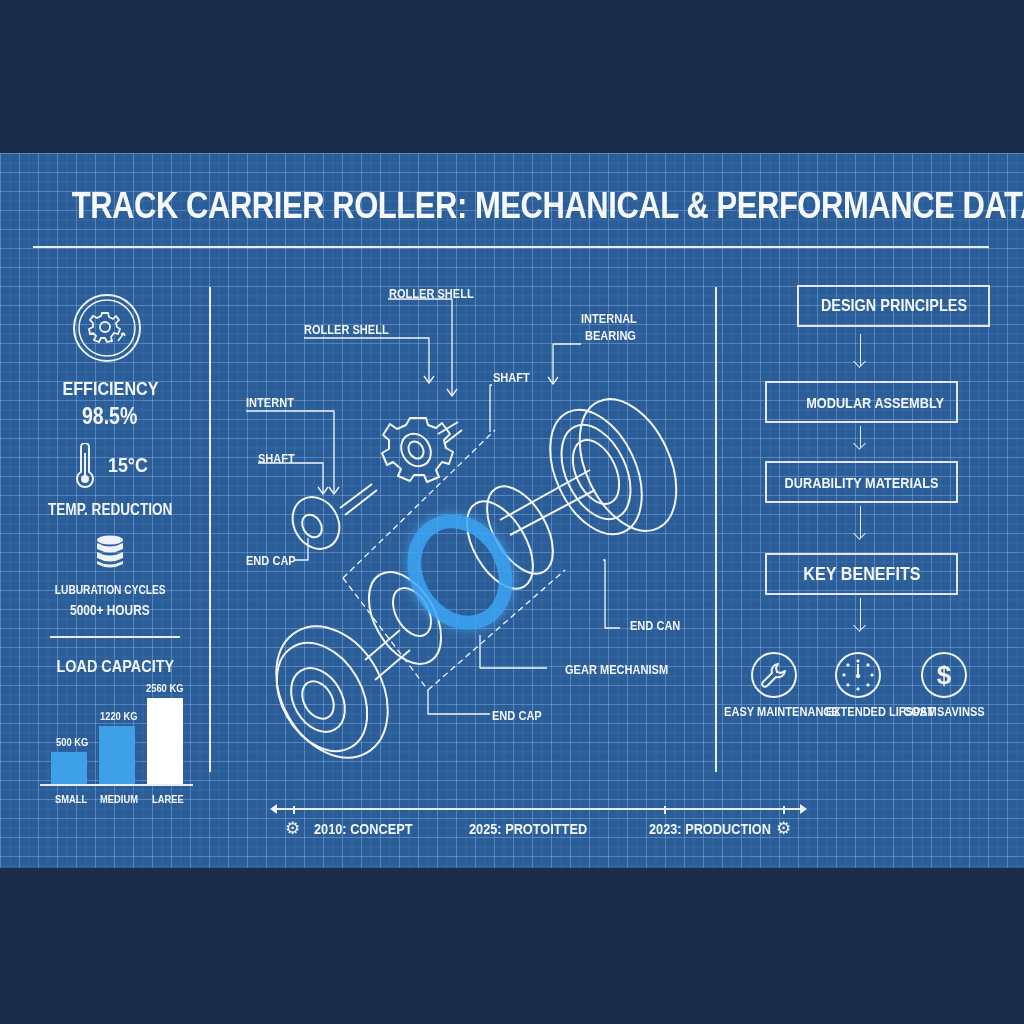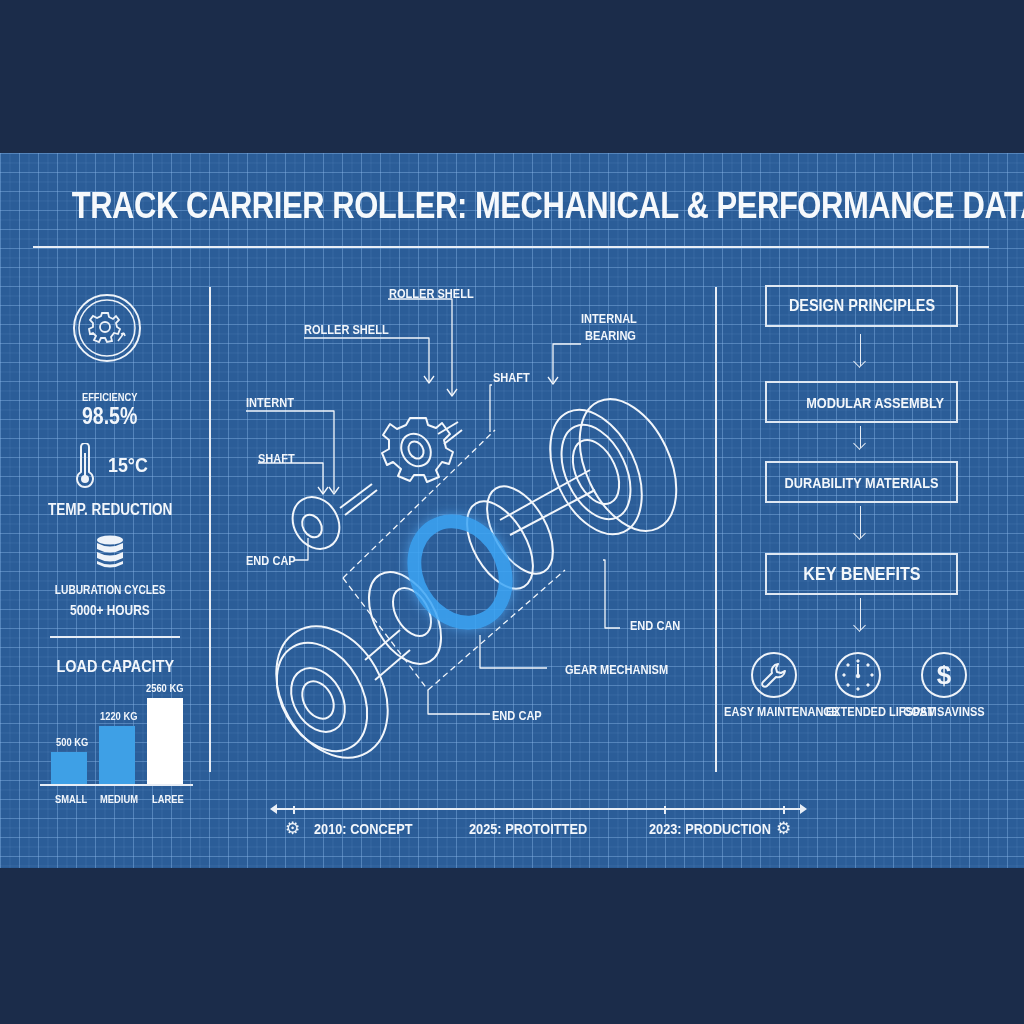--- a/index.html
+++ b/index.html
@@ -65,21 +65,21 @@
     <svg width="70" height="70" viewBox="0 0 70 70">
       <circle cx="35" cy="35" r="33" fill="none" stroke="#eef3f9" stroke-width="2"></circle>
       <circle cx="35" cy="35" r="28" fill="none" stroke="#eef3f9" stroke-width="1.5"></circle>
       <g transform="translate(33,34)" fill="none" stroke="#eef3f9" stroke-width="1.8">
         <path d="M-3,-14 L3,-14 L4,-10 L8,-8 L11,-11 L14,-7 L11,-4 L12,0 L15,2 L13,7 L9,6 L6,10 L7,14 L2,15 L0,11 L-4,11 L-6,15 L-11,13 L-9,9 L-12,6 L-15,7 L-16,2 L-12,0 L-12,-4 L-15,-7 L-12,-11 L-8,-9 L-4,-11 Z"></path>
         <circle cx="0" cy="0" r="5"></circle>
       </g>
       <path d="M46,48 L52,40 M52,40 L49,41 M52,40 L53,43" stroke="#eef3f9" stroke-width="1.5" fill="none"></path>
     </svg>
   </div>
-  <div class="abs ctext" style="left:40px; width:140px; top:391px; font-size:11px;">
+  <div class="abs ctext" style="left:40px; width:140px; top:378px; font-size:19px;">
     <span class="cond">EFFICIENCY</span>
   </div>
   <div class="abs ctext" style="left:40px; width:140px; top:403px; font-size:23px;">
     <span class="cond">98.5%</span>
   </div>
 </div>
 
 <div>
   <div class="abs" style="left:74px; top:443px; width:22px; height:46px;">
     <svg width="22" height="46" viewBox="0 0 22 46">
@@ -206,21 +206,21 @@
 <div class="label" style="left:585px; top:328px;">BEARING</div>
 <div class="label" style="left:493px; top:370px;">SHAFT</div>
 <div class="label" style="left:246px; top:395px;">INTERNT</div>
 <div class="label" style="left:258px; top:451px;">SHAFT</div>
 <div class="label" style="left:246px; top:553px;">END CAP</div>
 <div class="label" style="left:630px; top:618px;">END CAN</div>
 <div class="label" style="left:565px; top:662px;">GEAR MECHANISM</div>
 <div class="label" style="left:492px; top:708px;">END CAP</div>
 
 <div>
-  <div class="flow-box" style="top:285px; font-size:17px;">
+  <div class="flow-box" style="top:285px; font-size:17px;margin-left:32px;">
     <span class="cond">DESIGN PRINCIPLES</span>
   </div>
   <div class="flow-arrow" style="top:334px; height:32px;"></div>
   <div class="flow-box" style="top:381px; font-size:15px;justify-content:flex-end;">
     <span class="cond">MODULAR ASSEMBLY</span>
   </div>
   <div class="flow-arrow" style="top:426px; height:22px;"></div>
   <div class="flow-box" style="top:461px; font-size:15px;">
     <span class="cond">DURABILITY MATERIALS</span>
   </div>

